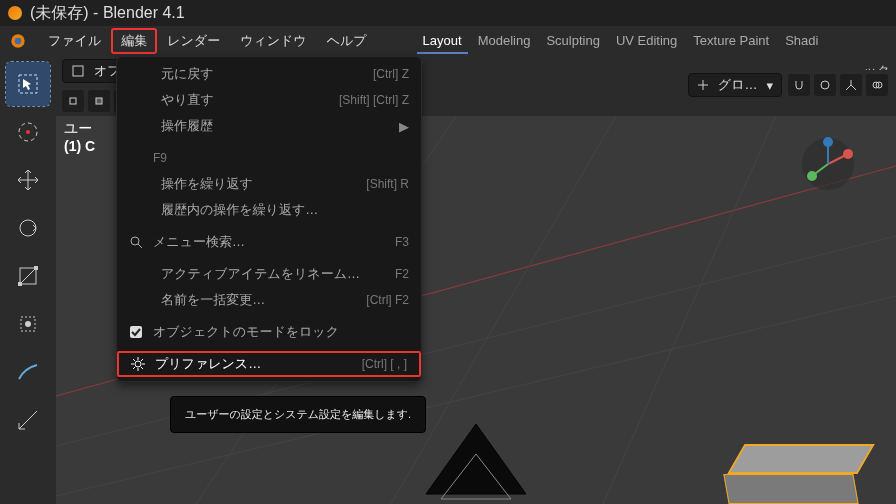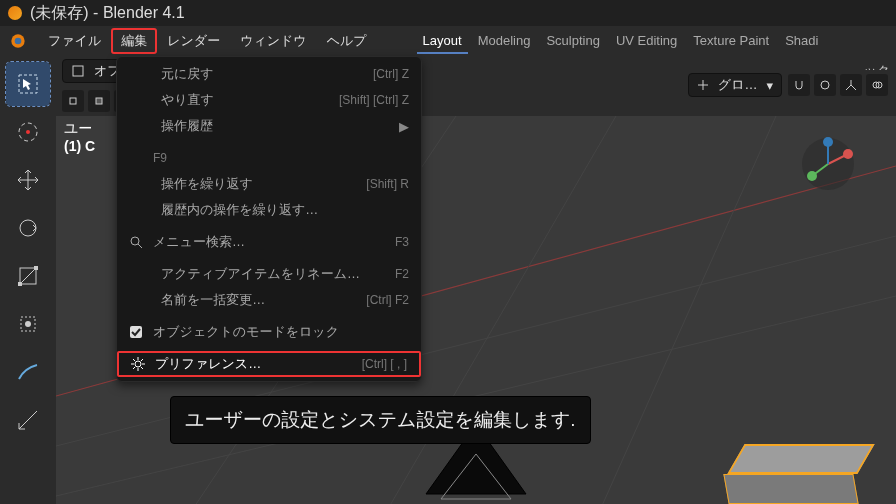--- a/index.html
+++ b/index.html
@@ -27,21 +27,21 @@
   .breadcrumb { position: absolute; left: 64px; top: 64px; color: #fff; font-size: 14px; }
   .dropdown { position: absolute; left: 116px; top: 0; width: 306px; background: #181818; border: 1px solid #2a2a2a; border-radius: 6px; padding: 4px 0; z-index: 10; box-shadow: 0 4px 10px rgba(0,0,0,.5); }
   .dd-item { display: flex; align-items: center; height: 26px; padding: 0 12px; color: #aaa; font-size: 13px; }
   .dd-item .lbl { flex: 1; }
   .dd-item .sc { color: #777; font-size: 12px; }
   .dd-item .arrow { color: #888; }
   .dd-item .ico { width: 18px; margin-right: 6px; display: flex; align-items: center; }
   .dd-sep { height: 6px; }
   .dd-item.noico .lbl { margin-left: 8px; }
   .dd-item.hl { border: 2px solid #e33; color: #fff; border-radius: 2px; }
-  .tooltip { position: absolute; left: 170px; top: 340px; background: #111; color: #eee; padding: 10px 14px; border-radius: 4px; font-size: 19px; border:1px solid #000; }
+  .tooltip { position: absolute; left: 170px; top: 340px; background: #111; color: #eee; padding: 10px 14px; border-radius: 4px; font-size: 11px; border:1px solid #000; }
   .hs-icons { display:flex; gap:4px; }
   .hs-icons .sq { width:22px; height:22px; border-radius:3px; background:#1e1e1e; display:flex; align-items:center; justify-content:center; }
   .floor { position:absolute; left:56px; top:60px; right:0; bottom:0; background:
     linear-gradient(#3a3a3a,#3a3a3a);
     }
   .cube { position:absolute; right:10px; bottom:0; width:170px; height:60px; }
   .cube .top { position:absolute; bottom:30px; left:20px; width:130px; height:30px; background:#9d9d9d; transform: skewX(-30deg); border:2px solid #f5a623; }
   .cube .front { position:absolute; bottom:0; left:10px; width:130px; height:30px; background:#7a7a7a; border:1px solid #f5a623; transform: skewX(10deg);}
   .cam { position:absolute; left:360px; bottom:0; width:120px; height:90px; }
 </style>

